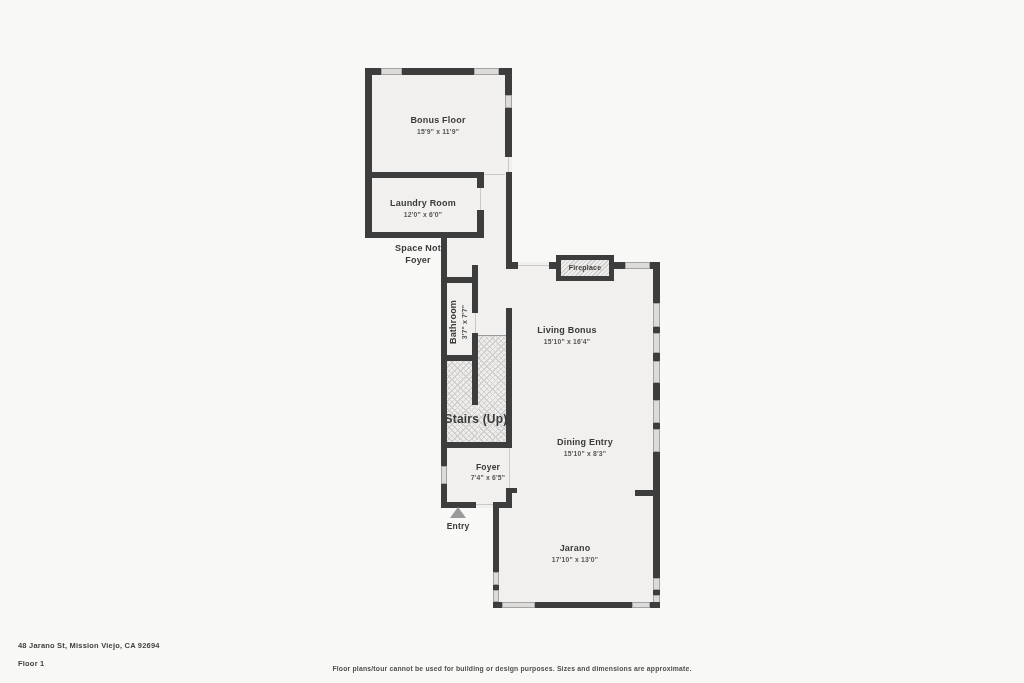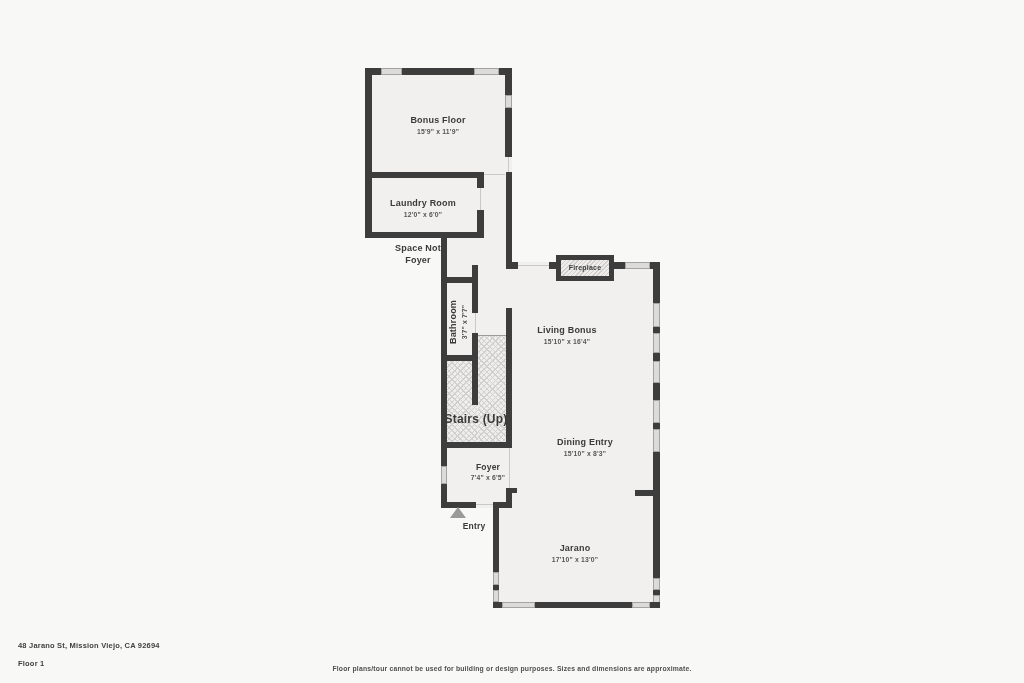--- a/index.html
+++ b/index.html
@@ -148,21 +148,21 @@
       <div class="rname">Bathroom</div>
       <div class="rdims">3'7" x 7'7"</div>
     </div>
     <div class="label" style="left:476px;top:420px">
       <div class="rname" style="font-size:12px">Stairs (Up)</div>
     </div>
     <div class="label" style="left:488px;top:472px">
       <div class="rname" style="font-size:8.5px">Foyer</div>
       <div class="rdims">7'4" x 6'5"</div>
     </div>
-    <div class="label" style="left:474px;top:527px">
+    <div class="label" style="left:458px;top:527px">
       <div class="rname" style="font-size:8.5px">Entry</div>
     </div>
     <div class="label" style="left:567px;top:335px">
       <div class="rname">Living Bonus</div>
       <div class="rdims">15'10" x 16'4"</div>
     </div>
     <div class="label" style="left:585px;top:447px">
       <div class="rname">Dining Entry</div>
       <div class="rdims">15'10" x 8'3"</div>
     </div>

